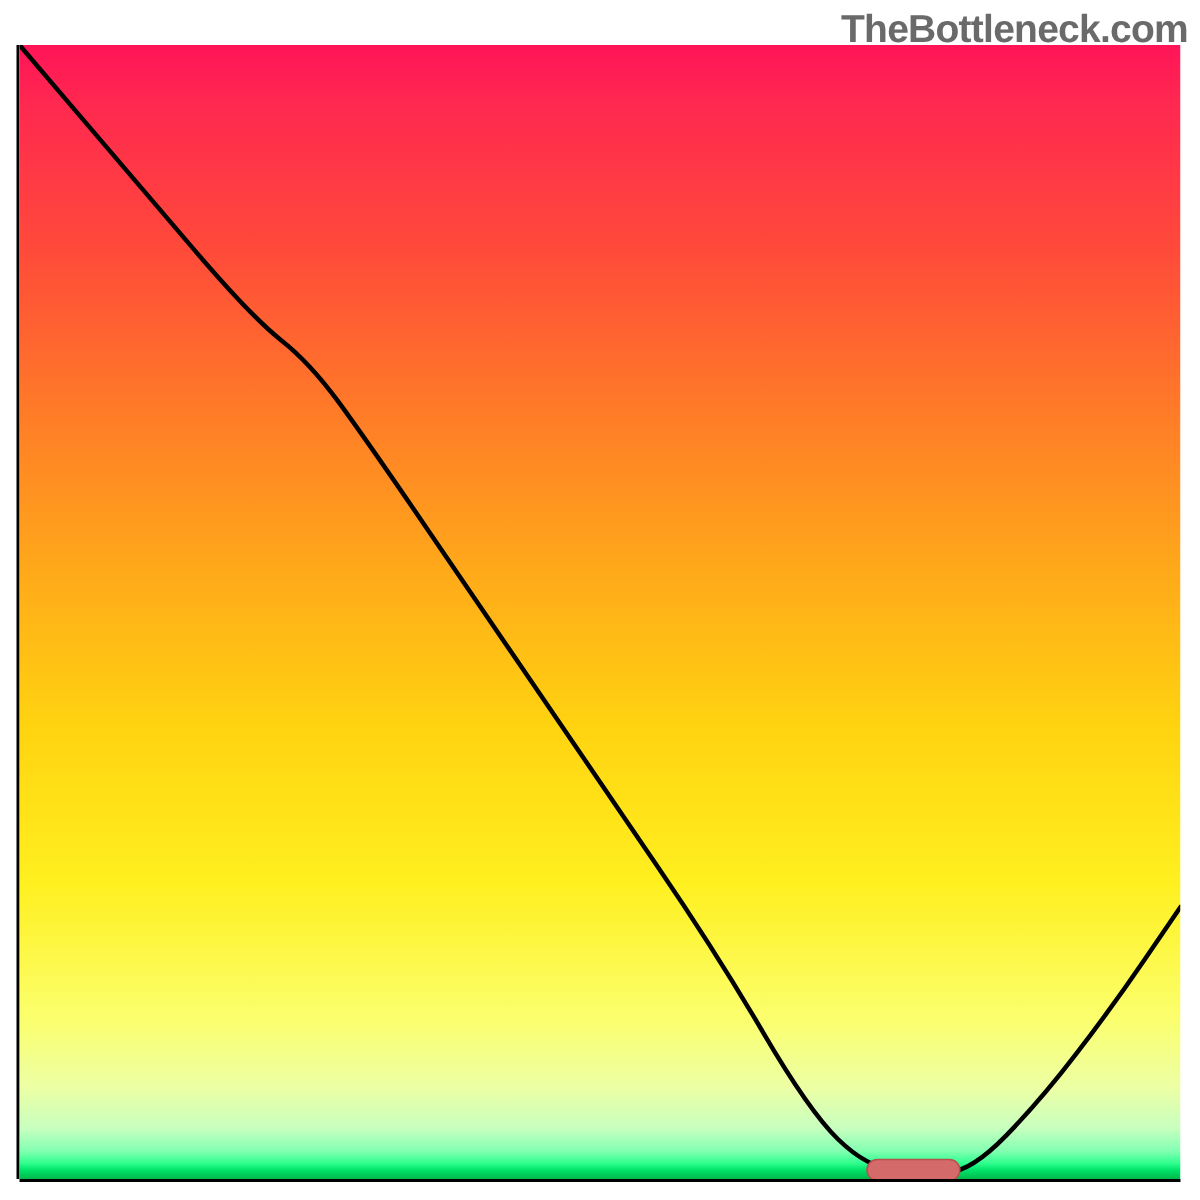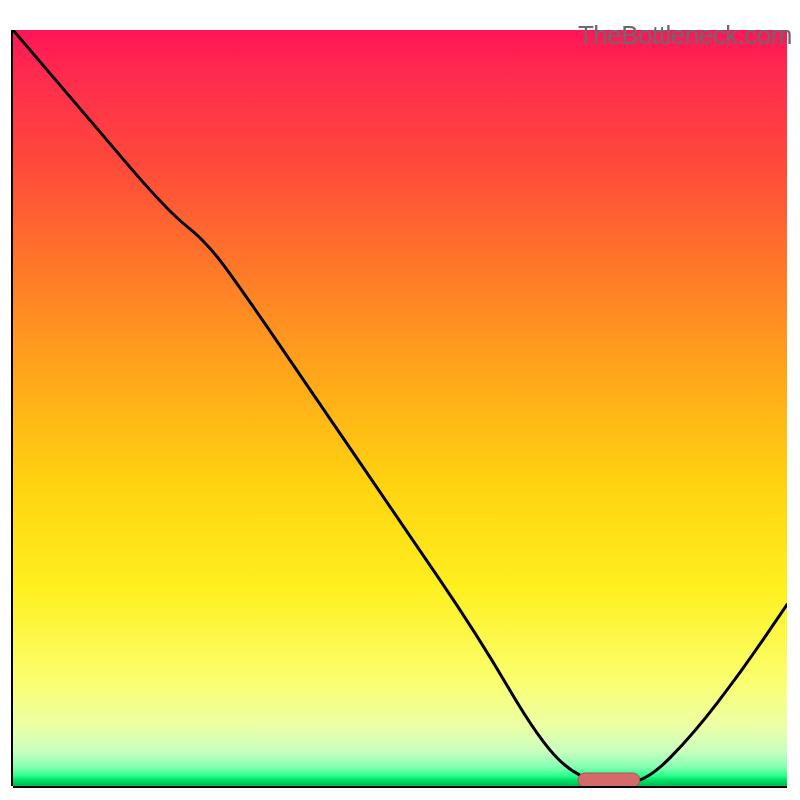--- a/index.html
+++ b/index.html
@@ -10,25 +10,25 @@
     background: #ffffff;
     font-family: Arial, Helvetica, sans-serif;
   }
   .chart-container {
     position: relative;
     width: 800px;
     height: 800px;
   }
   .watermark {
     position: absolute;
-    top: 20px;
+    top: 4px;
     right: 8px;
     color: #6a6a6a;
     font-size: 26px;
-    font-weight: 400;
+    font-weight: 700;
     letter-spacing: -0.5px;
     z-index: 10;
   }
   .plot-area {
     position: absolute;
     left: 13px;
     top: 30px;
     width: 774px;
     height: 756px;
     overflow: hidden;

